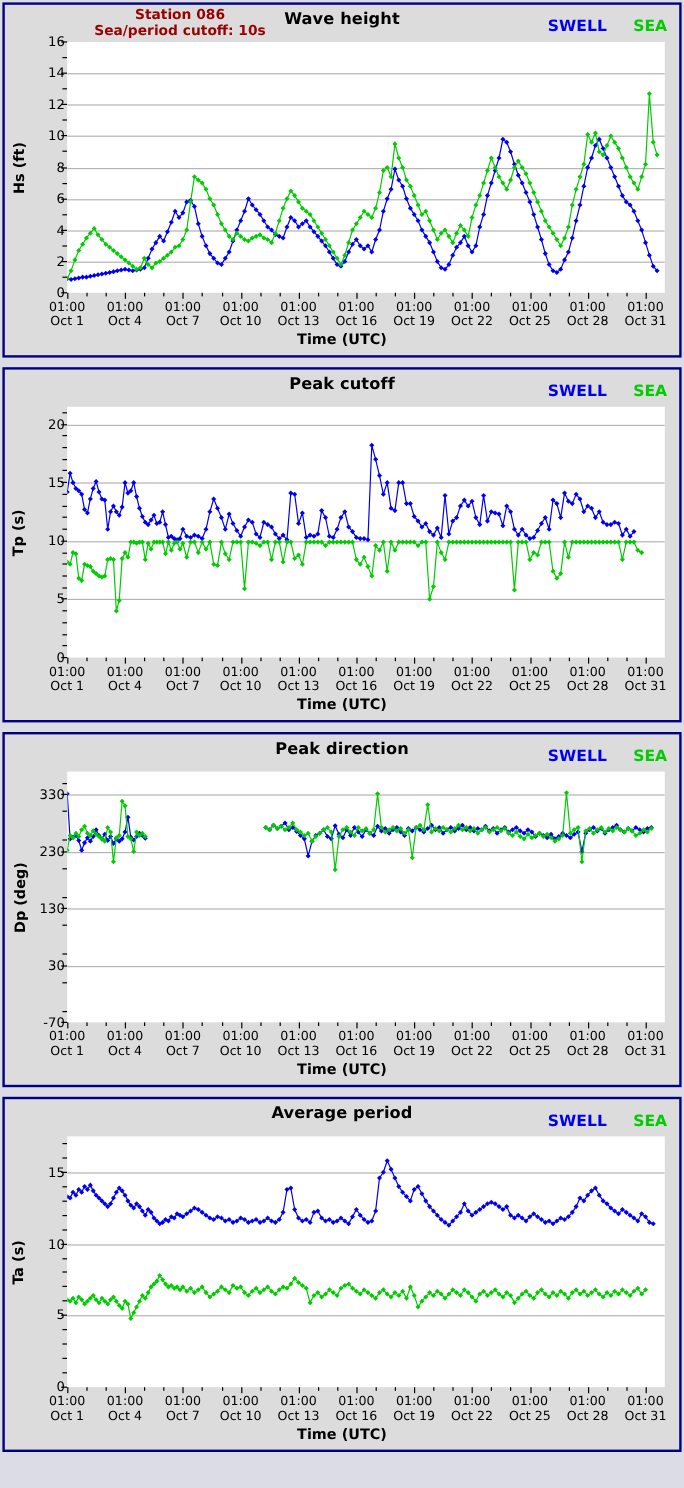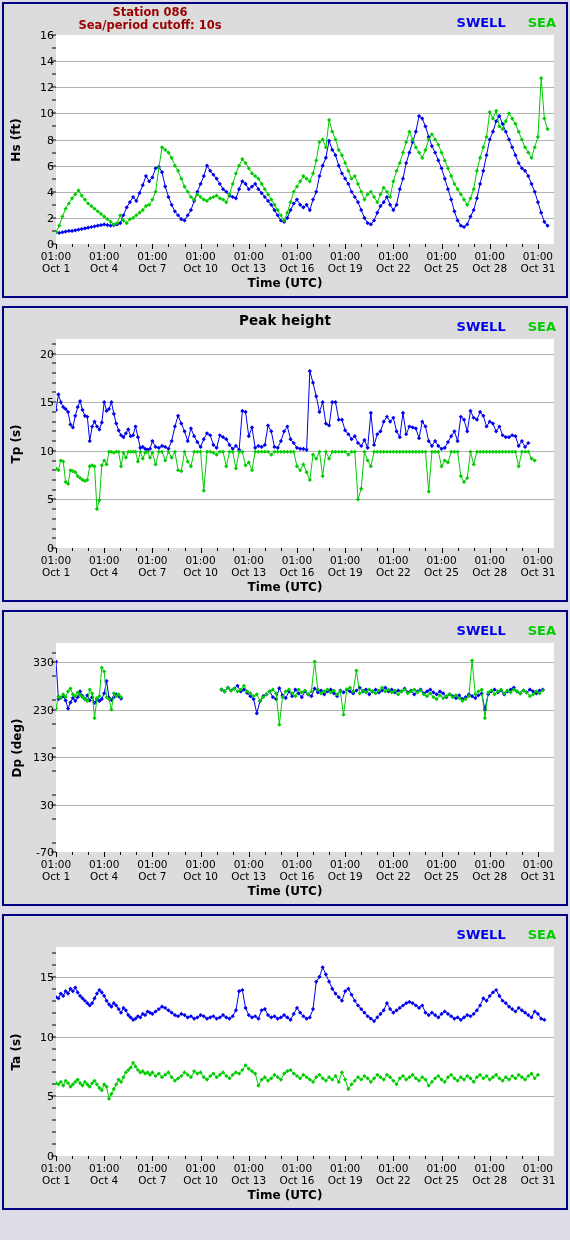--- a/index.html
+++ b/index.html
@@ -170,20 +170,21 @@
 </style>
 </head>
 <body>
 
 <div id="charts">
     <div class="panel">
       <div class="station-block">
         <div>Station 086</div>
         <div>Sea/period cutoff: 10s</div>
       </div>
+      <div class="panel-title">Wave height</div>
       <div class="legend"><span class="swell">SWELL</span><span class="sea">SEA</span></div>
       <div class="ylabel">
         <span>Hs (ft)</span>
       </div>
       <div class="ytick-labels">
         <div class="ytick-label" style="top: 209px;">0</div>
         <div class="ytick-mark" style="top: 209px;"></div>
         <div class="ytick-label" style="top: 182.875px;">2</div>
         <div class="ytick-mark" style="top: 182.875px;"></div>
         <div class="ytick-label" style="top: 156.75px;">4</div>
@@ -587,21 +588,21 @@
       <div class="xtick-label" style="left: 485.742px;">01:00
 Oct 28</div>
       <div class="xtick-mark minor" style="left: 501.806px;"></div>
       <div class="xtick-mark minor" style="left: 517.871px;"></div>
       <div class="xtick-mark" style="left: 533.935px;"></div>
       <div class="xtick-label" style="left: 533.935px;">01:00
 Oct 31</div>
       <div class="xaxis-title">Time (UTC)</div>
     </div>
     <div class="panel">
-      <div class="panel-title">Peak height</div>
+      <div class="panel-title">Peak cutoff</div>
       <div class="legend"><span class="swell">SWELL</span><span class="sea">SEA</span></div>
       <div class="ylabel">
         <span>Tp (s)</span>
       </div>
       <div class="ytick-labels">
         <div class="ytick-label" style="top: 209px;">0</div>
         <div class="ytick-mark" style="top: 209px;"></div>
         <div class="ytick-label" style="top: 160.395px;">5</div>
         <div class="ytick-mark" style="top: 160.395px;"></div>
         <div class="ytick-label" style="top: 111.791px;">10</div>
@@ -1023,20 +1024,21 @@
       <div class="xtick-label" style="left: 485.742px;">01:00
 Oct 28</div>
       <div class="xtick-mark minor" style="left: 501.806px;"></div>
       <div class="xtick-mark minor" style="left: 517.871px;"></div>
       <div class="xtick-mark" style="left: 533.935px;"></div>
       <div class="xtick-label" style="left: 533.935px;">01:00
 Oct 31</div>
       <div class="xaxis-title">Time (UTC)</div>
     </div>
     <div class="panel">
+      <div class="panel-title">Peak direction</div>
       <div class="legend"><span class="swell">SWELL</span><span class="sea">SEA</span></div>
       <div class="ylabel">
         <span>Dp (deg)</span>
       </div>
       <div class="ytick-labels">
         <div class="ytick-label" style="top: 209px;">-70</div>
         <div class="ytick-mark" style="top: 209px;"></div>
         <div class="ytick-label" style="top: 161.5px;">30</div>
         <div class="ytick-mark" style="top: 161.5px;"></div>
         <div class="ytick-label" style="top: 114px;">130</div>
@@ -1384,20 +1386,21 @@
       <div class="xtick-label" style="left: 485.742px;">01:00
 Oct 28</div>
       <div class="xtick-mark minor" style="left: 501.806px;"></div>
       <div class="xtick-mark minor" style="left: 517.871px;"></div>
       <div class="xtick-mark" style="left: 533.935px;"></div>
       <div class="xtick-label" style="left: 533.935px;">01:00
 Oct 31</div>
       <div class="xaxis-title">Time (UTC)</div>
     </div>
     <div class="panel">
+      <div class="panel-title">Average period</div>
       <div class="legend"><span class="swell">SWELL</span><span class="sea">SEA</span></div>
       <div class="ylabel">
         <span>Ta (s)</span>
       </div>
       <div class="ytick-labels">
         <div class="ytick-label" style="top: 209px;">0</div>
         <div class="ytick-mark" style="top: 209px;"></div>
         <div class="ytick-label" style="top: 149.286px;">5</div>
         <div class="ytick-mark" style="top: 149.286px;"></div>
         <div class="ytick-label" style="top: 89.5714px;">10</div>

